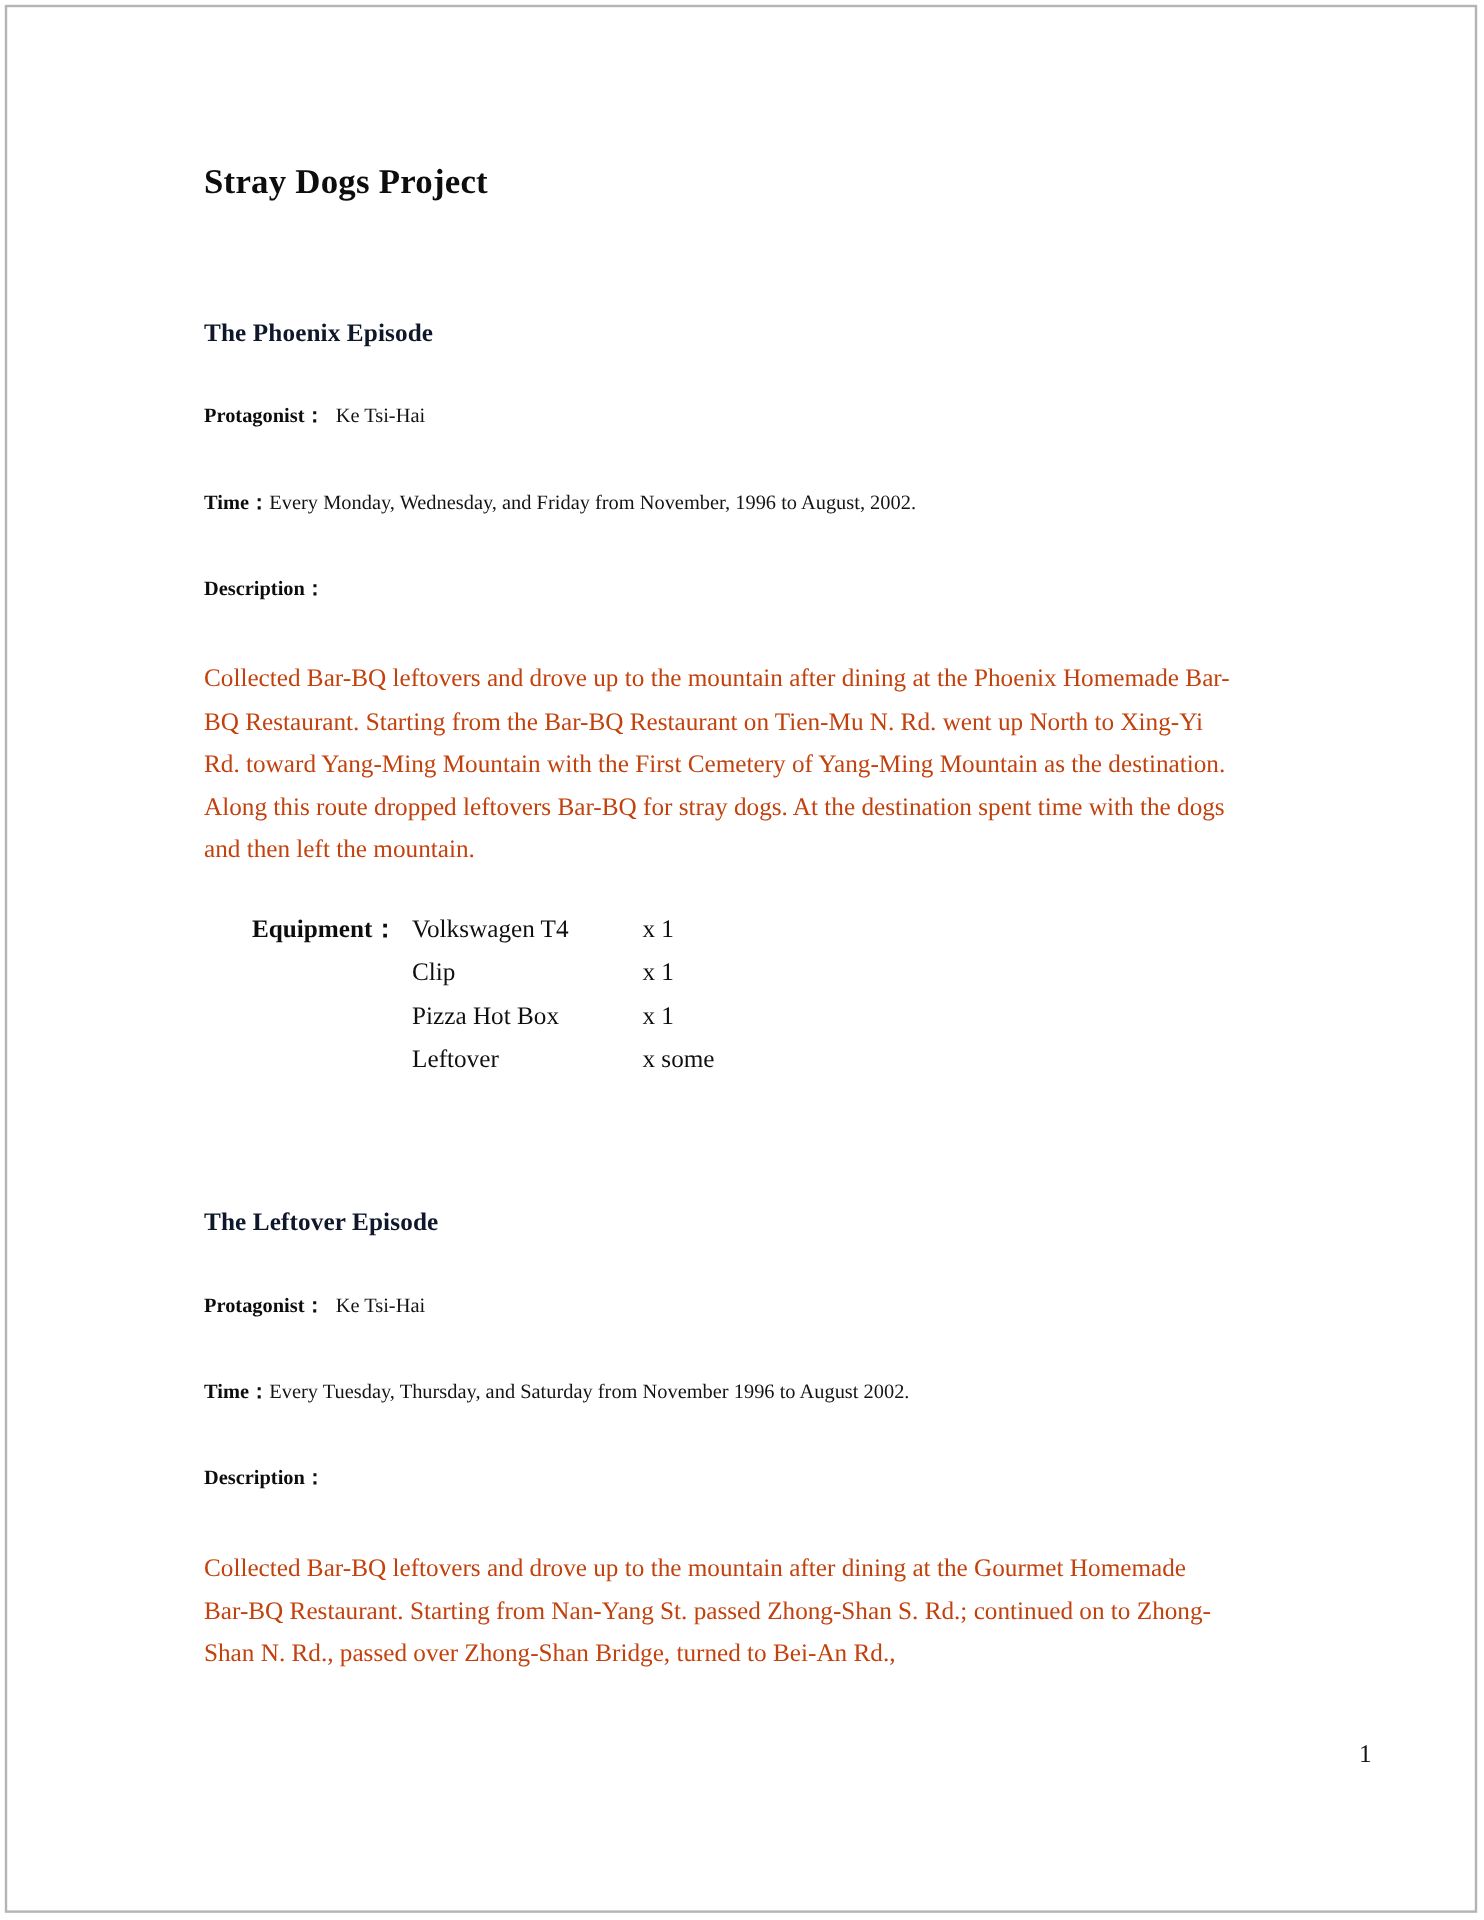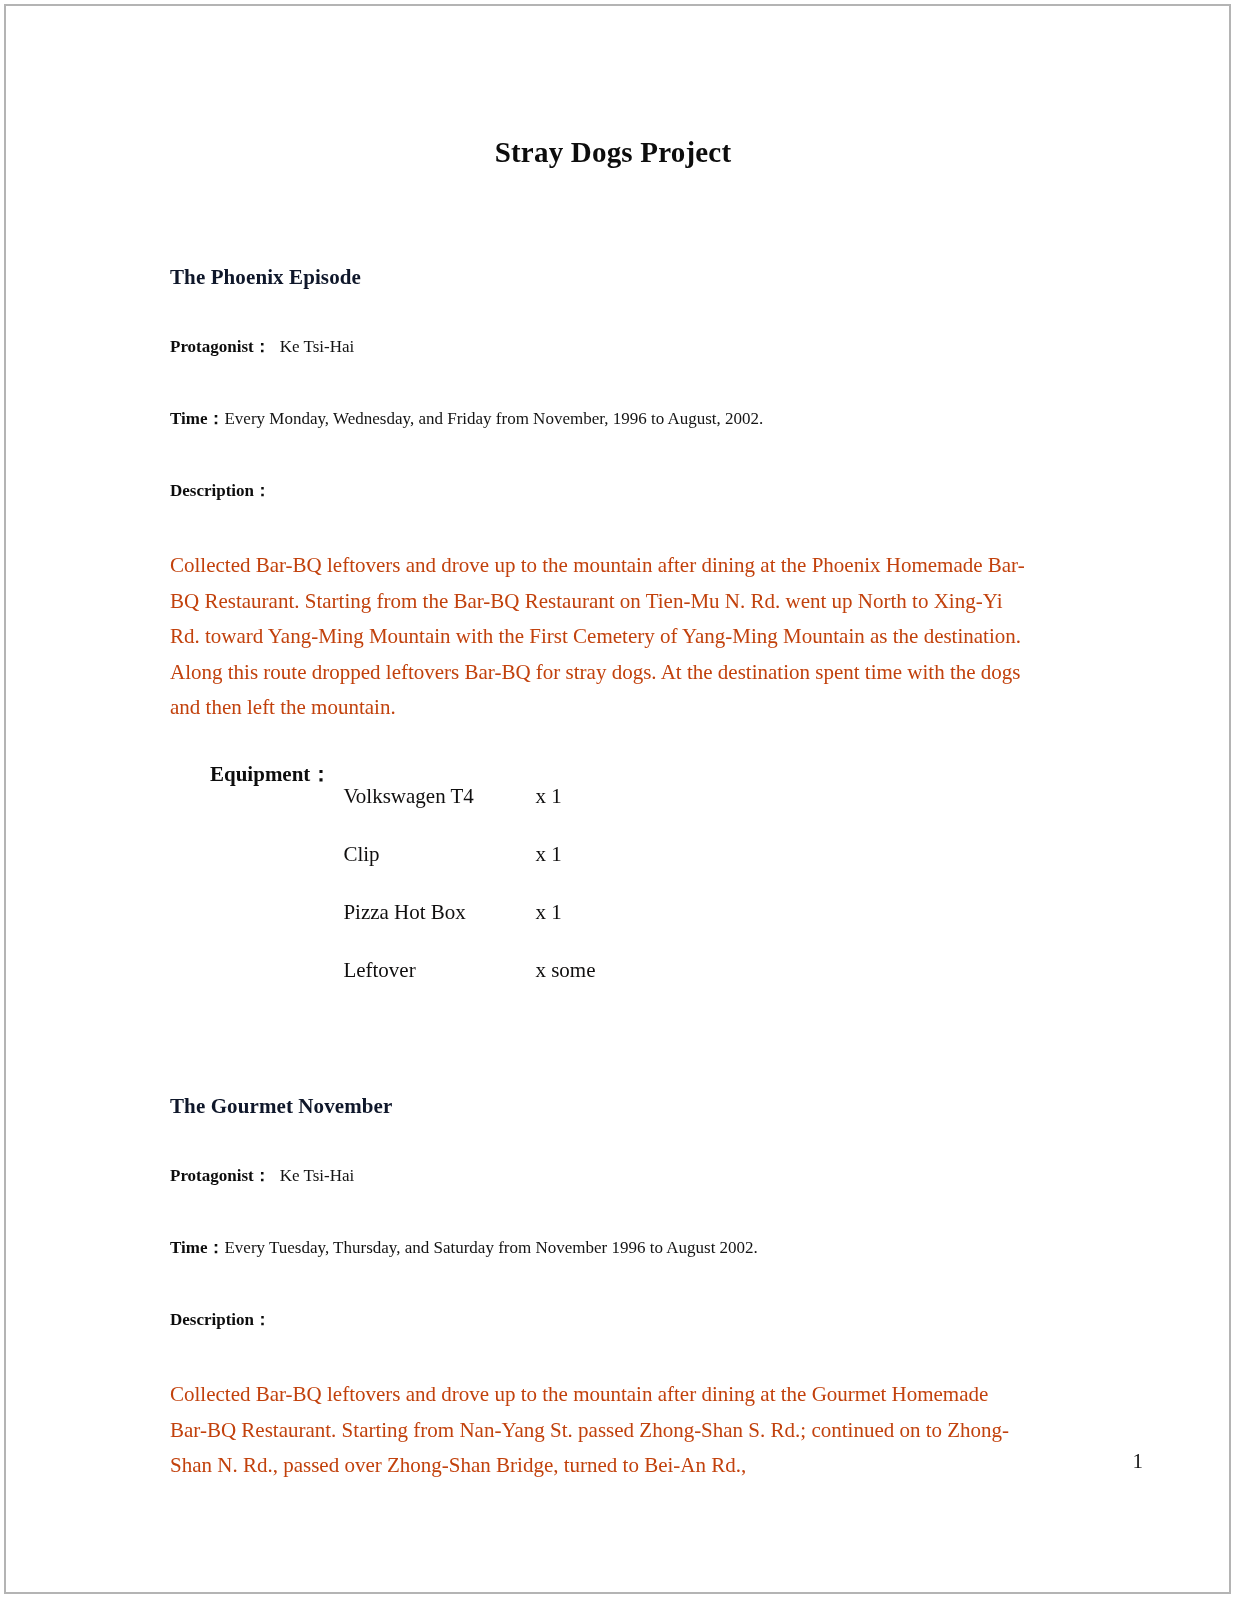--- a/index.html
+++ b/index.html
@@ -37,21 +37,21 @@
     position: absolute;
     left: 164px;
     top: 0;
     width: 886px;
   }
 
   
   .doc-title {
     font-size: 29px;
     font-weight: bold;
-    text-align: center;
+    text-align: left;
     letter-spacing: 0.2px;
     margin: 0;
     padding-top: 130px;
     color: #0d0d0d;
   }
 
   
   .episode-heading {
     font-size: 21px;
     font-weight: bold;
@@ -102,21 +102,20 @@
     line-height: 36px;
     color: #0d0d0d;
     margin-left: 40px;
   }
   .equipment-list {
     padding-left: 12px;
   }
   .equipment-row {
     display: flex;
     line-height: 36px;
-    margin-top: 22px;
   }
   .equipment-item {
     width: 192px;
     flex: 0 0 192px;
   }
   .equipment-qty {
     white-space: nowrap;
   }
 
   
@@ -187,21 +186,21 @@
           </div>
           <div class="equipment-row">
             <span class="equipment-item">Leftover</span>
             <span class="equipment-qty">x some</span>
           </div>
         </div>
       </div>
 
       <div style="height:106px"></div>
 
-      <div class="episode-heading">The Gourmet November</div>
+      <div class="episode-heading">The Leftover Episode</div>
 
       <div class="gap-lg"></div>
 
       <div class="field-line">
         <span class="field-label">Protagonist</span><span class="field-colon">：</span><span class="field-value spaced">Ke Tsi-Hai</span>
       </div>
 
       <div class="gap-lg"></div>
 
       <div class="field-line">

